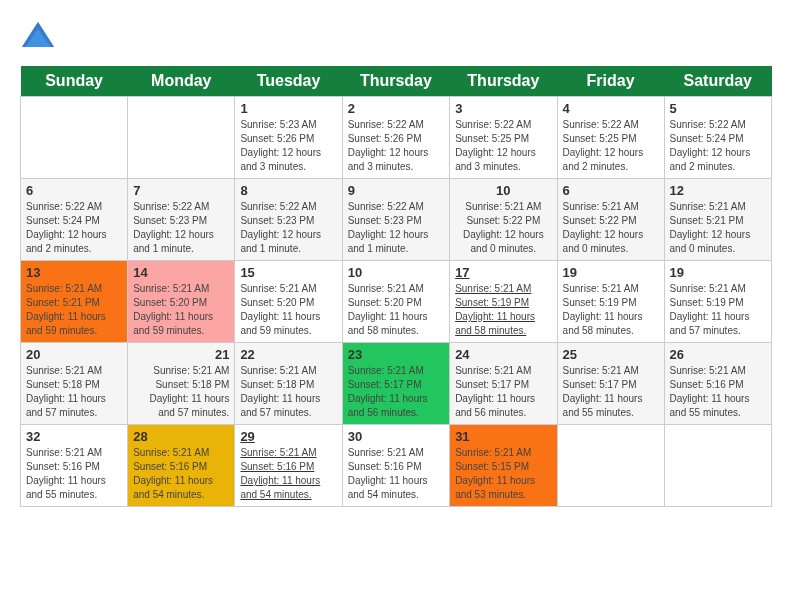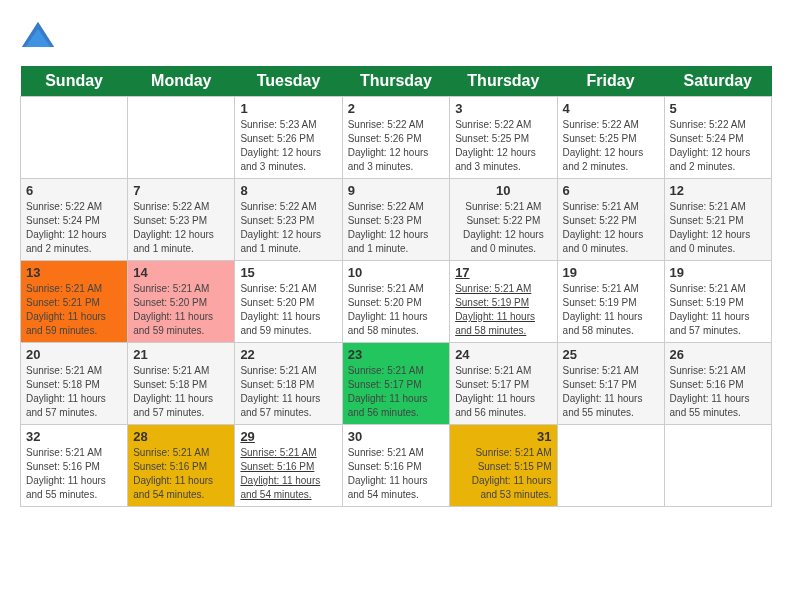--- a/index.html
+++ b/index.html
@@ -199,21 +199,21 @@
         <td style="background: rgb(255, 255, 255);">
           <span class="day-num">19</span>
           <div class="day-info">Sunrise: 5:21 AM<br>Sunset: 5:19 PM<br>Daylight: 11 hours and 57 minutes.</div>
         </td>
       </tr>
       <tr>
         <td style="background: rgb(245, 245, 245);">
           <span class="day-num">20</span>
           <div class="day-info">Sunrise: 5:21 AM<br>Sunset: 5:18 PM<br>Daylight: 11 hours and 57 minutes.</div>
         </td>
-        <td style="background: rgb(245, 245, 245);">
+        <td style="background: rgb(245, 245, 245); text-align: right;">
           <span class="day-num">21</span>
           <div class="day-info">Sunrise: 5:21 AM<br>Sunset: 5:18 PM<br>Daylight: 11 hours and 57 minutes.</div>
         </td>
         <td style="background: rgb(245, 245, 245);">
           <span class="day-num">22</span>
           <div class="day-info">Sunrise: 5:21 AM<br>Sunset: 5:18 PM<br>Daylight: 11 hours and 57 minutes.</div>
         </td>
         <td style="background: #22c55e;">
           <span class="day-num">23</span>
           <div class="day-info">Sunrise: 5:21 AM<br>Sunset: 5:17 PM<br>Daylight: 11 hours and 56 minutes.</div>
@@ -241,21 +241,21 @@
           <div class="day-info">Sunrise: 5:21 AM<br>Sunset: 5:16 PM<br>Daylight: 11 hours and 54 minutes.</div>
         </td>
         <td style="background: rgb(255, 255, 255); text-decoration: underline;">
           <span class="day-num">29</span>
           <div class="day-info">Sunrise: 5:21 AM<br>Sunset: 5:16 PM<br>Daylight: 11 hours and 54 minutes.</div>
         </td>
         <td style="background: rgb(255, 255, 255);">
           <span class="day-num">30</span>
           <div class="day-info">Sunrise: 5:21 AM<br>Sunset: 5:16 PM<br>Daylight: 11 hours and 54 minutes.</div>
         </td>
-        <td style="background: #eab308; text-align: right;">
+        <td style="background: #f97316;">
           <span class="day-num">31</span>
           <div class="day-info">Sunrise: 5:21 AM<br>Sunset: 5:15 PM<br>Daylight: 11 hours and 53 minutes.</div>
         </td>
         <td class="empty" style="background: rgb(255, 255, 255);"></td>
         <td class="empty" style="background: rgb(255, 255, 255);"></td>
       </tr>
     </tbody>
 </table>
 
 </body></html>

